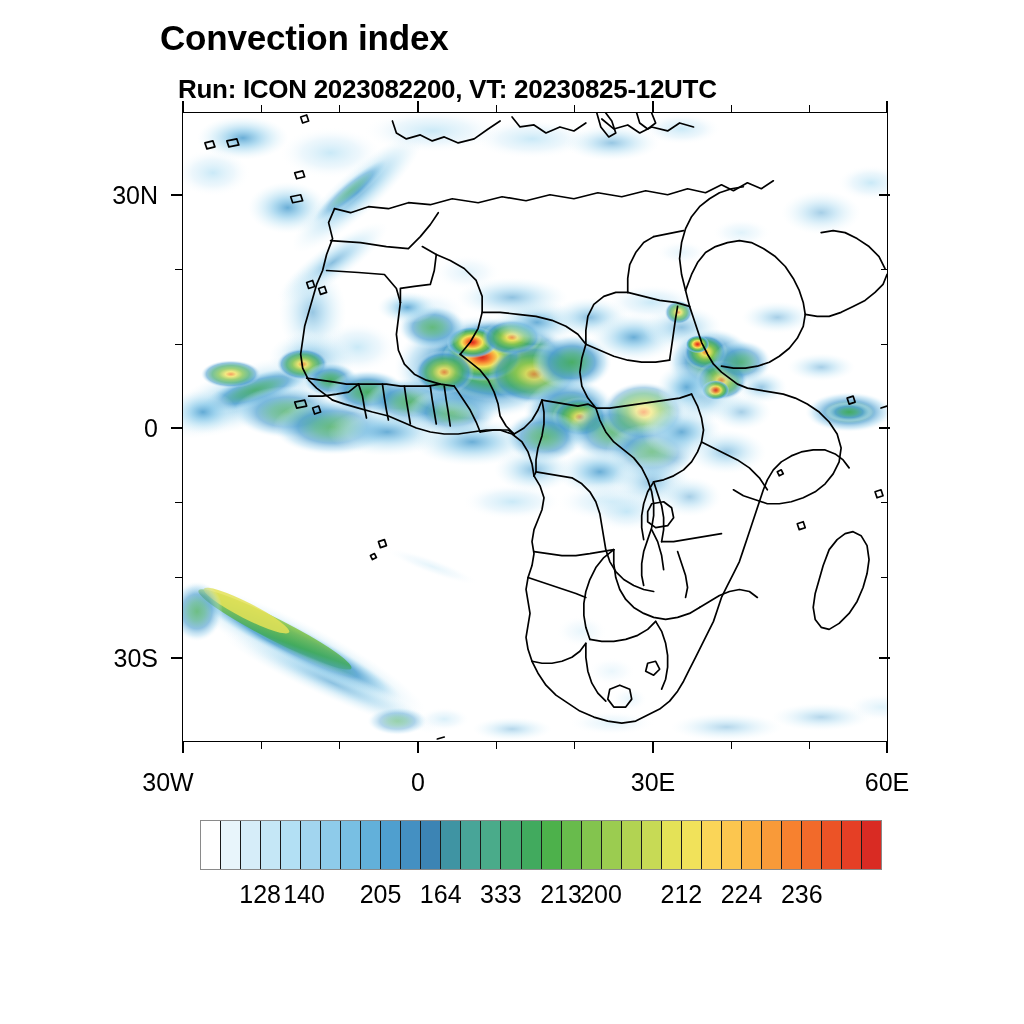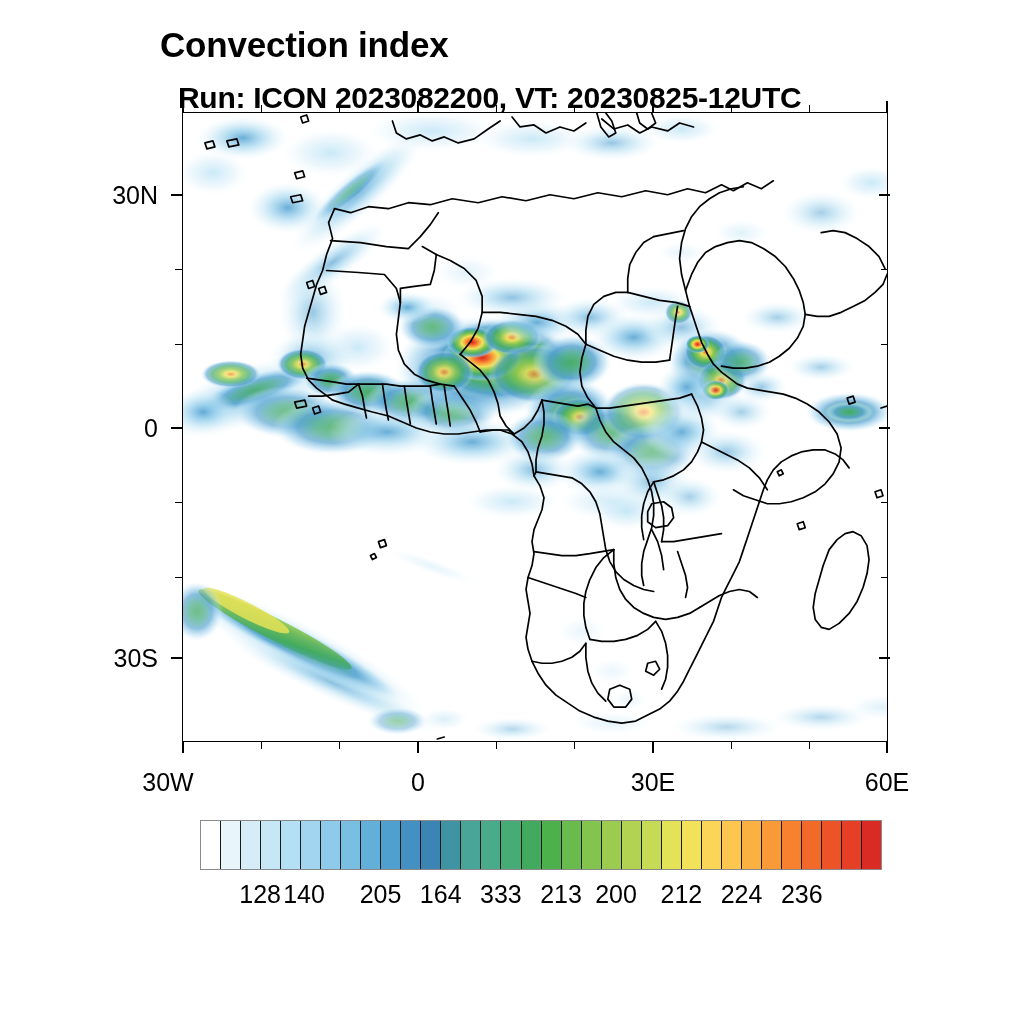--- a/index.html
+++ b/index.html
@@ -1,22 +1,22 @@
 <!DOCTYPE html>
 <html><head>
 <meta charset="utf-8">
 <style>
   html,body{margin:0;padding:0;background:#ffffff;}
   body{width:1024px;height:1024px;overflow:hidden;
        font-family:"Liberation Sans","DejaVu Sans",sans-serif;color:#000;}
   #page{position:relative;width:1024px;height:1024px;background:#fff;}
 
-  .ttl{position:absolute;font-weight:bold;white-space:nowrap;color:#000;margin-top:7px;}
+  .ttl{position:absolute;font-weight:bold;white-space:nowrap;color:#000;}
   #title{left:160px;top:18px;font-size:35px;letter-spacing:-0.2px;}
-  #subtitle{left:178px;top:74px;font-size:30px;letter-spacing:-0.3px;}
+  #subtitle{left:178px;top:74px;font-size:26px;letter-spacing:-0.3px;}
 
   
   #mapframe{position:absolute;left:182px;top:112px;width:706px;height:630px;
             border:1.6px solid #000;box-sizing:border-box;background:#fff;
             overflow:hidden;}
   #mapsvg{position:absolute;left:0;top:0;width:100%;height:100%;display:block;}
 
   
   .tick{position:absolute;background:#000;}
   .tk-l{width:11px;height:1.6px;}
@@ -458,19 +458,19 @@
       <div class="cell" style="background: rgb(229, 63, 37);"></div>
       <div class="cell" style="background: rgb(217, 43, 35);"></div>
     </div>
   <div id="cblabels">
       <div class="cblab" style="left: 60.1765px;">128</div>
       <div class="cblab" style="left: 104px;">140</div>
       <div class="cblab" style="left: 180.529px;">205</div>
       <div class="cblab" style="left: 240.706px;">164</div>
       <div class="cblab" style="left: 300.882px;">333</div>
       <div class="cblab" style="left: 361.059px;">213</div>
-      <div class="cblab" style="left: 416px;">200</div>
+      <div class="cblab" style="left: 401px;">200</div>
       <div class="cblab" style="left: 481.412px;">212</div>
       <div class="cblab" style="left: 541.588px;">224</div>
       <div class="cblab" style="left: 601.765px;">236</div>
     </div>
 
 </div>
 
 </body></html>

